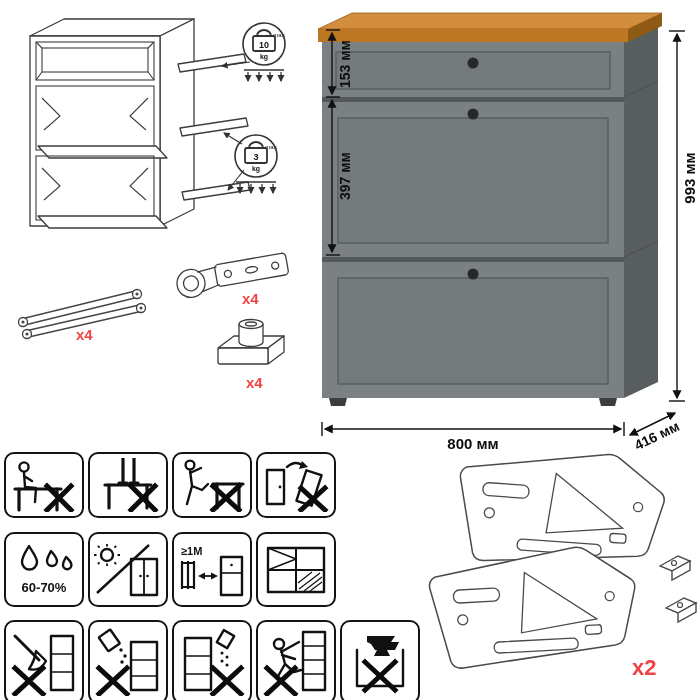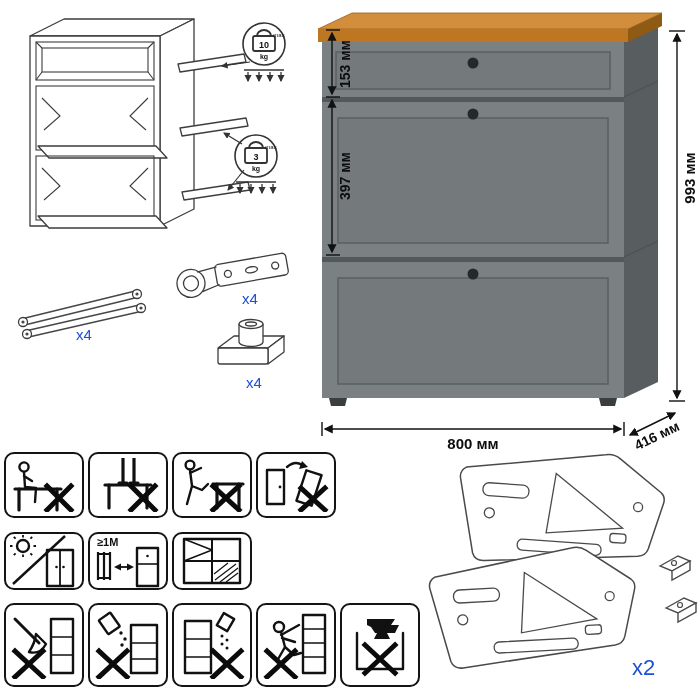--- a/index.html
+++ b/index.html
@@ -1,35 +1,35 @@
 <!DOCTYPE html>
 <html><head>
 <meta charset="utf-8">
 <style>
   html,body{margin:0;padding:0}
   #sheet{position:relative;width:700px;height:700px;background:#fff;overflow:hidden;
          font-family:"Liberation Sans",sans-serif}
   #sheet svg{position:absolute}
   svg text{font-family:"Liberation Sans",sans-serif}
-  .count-label{position:absolute;font-weight:normal;font-size:15px;color:#1d4ed8}
+  .count-label{position:absolute;font-weight:bold;font-size:15px;color:#ef4444}
   
   .ln{stroke:#3d3d3d;fill:#fff;stroke-width:1.3;stroke-linejoin:round}
   .thin{stroke:#3d3d3d;fill:none;stroke-width:1.1}
   
   .dim{stroke:#101010;stroke-width:1.4;fill:none}
   .dimtxt{font-weight:bold;fill:#0d0d0d}
   
   #icons{position:absolute;left:4px;top:452px}
   .row{display:flex;gap:4px}
   .r2{margin-top:14px}
   .r3{margin-top:13px}
   .tile{width:80px;background:#fff;border:2.6px solid #141414;border-radius:10px;
         display:flex;align-items:center;justify-content:center;box-sizing:border-box}
   .r1 .tile{height:66px}
-  .r2 .tile{height:58px}
+  .r2 .tile{height:75px}
   .r3 .tile{height:84px}
   .ic{stroke:#111;fill:none;stroke-width:2.4;stroke-linecap:round;stroke-linejoin:round}
   .ict{stroke:#111;fill:none;stroke-width:3.2;stroke-linecap:round}
   .xx{stroke:#0b0b0b;stroke-width:5;fill:none;stroke-linecap:square}
   .blk{fill:#111;stroke:none}
   .itxt{font-weight:bold;fill:#111}
 </style>
 </head>
 <body>
 
@@ -238,20 +238,28 @@
           <path class="blk" d="M41,3 L47,9 L38,11 Z"></path>
           <g transform="rotate(18 48 30)">
               <rect class="ic" x="40" y="14" width="16" height="32"></rect>
             </g>
           <path class="xx" d="M40,30 L64,52 M64,30 L40,52"></path>
         </svg>
       </div>
     </div>
 
     <div class="row r2">
+      <div class="tile">
+        <svg width="70" height="54" viewBox="0 0 70 54">
+          <path class="ic" d="M20,3 C16,10 13,14 13,19 a7.5,7.5 0 0 0 15,0 C28,14 24,10 20,3 Z"></path>
+          <path class="ic" d="M42,8 C39.5,12.5 38,15 38,18 a5,5 0 0 0 10,0 C48,15 46,12.5 42,8 Z"></path>
+          <path class="ic" d="M57,14 C55,17.5 54,19.5 54,22 a4.2,4.2 0 0 0 8.4,0 C62.4,19.5 61,17.5 57,14 Z"></path>
+          <text class="itxt" x="35" y="49" font-size="13" text-anchor="middle">60-70%</text>
+        </svg>
+      </div>
       <div class="tile">
         <svg width="70" height="54" viewBox="0 0 70 54">
           <circle class="ic" cx="14" cy="12" r="6" stroke-width="2.2"></circle>
           <path d="M14,3.5 L14,1 M14,20.5 L14,23 M3.5,12 L1,12 M24.5,12 L27,12 M6.6,4.6 L4.8,2.8 M21.4,4.6 L23.2,2.8 M6.6,19.4 L4.8,21.2 M21.4,19.4 L23.2,21.2" stroke="#111" stroke-width="1.8"></path>
           <line x1="4" y1="50" x2="56" y2="2" stroke="#111" stroke-width="2.4"></line>
           <rect class="ic" x="38" y="16" width="26" height="36"></rect>
           <line x1="51" y1="16" x2="51" y2="52" stroke="#111" stroke-width="1.8"></line>
           <circle class="blk" cx="47.5" cy="33" r="1.3"></circle>
             <circle class="blk" cx="54.5" cy="33" r="1.3"></circle>
         </svg>

